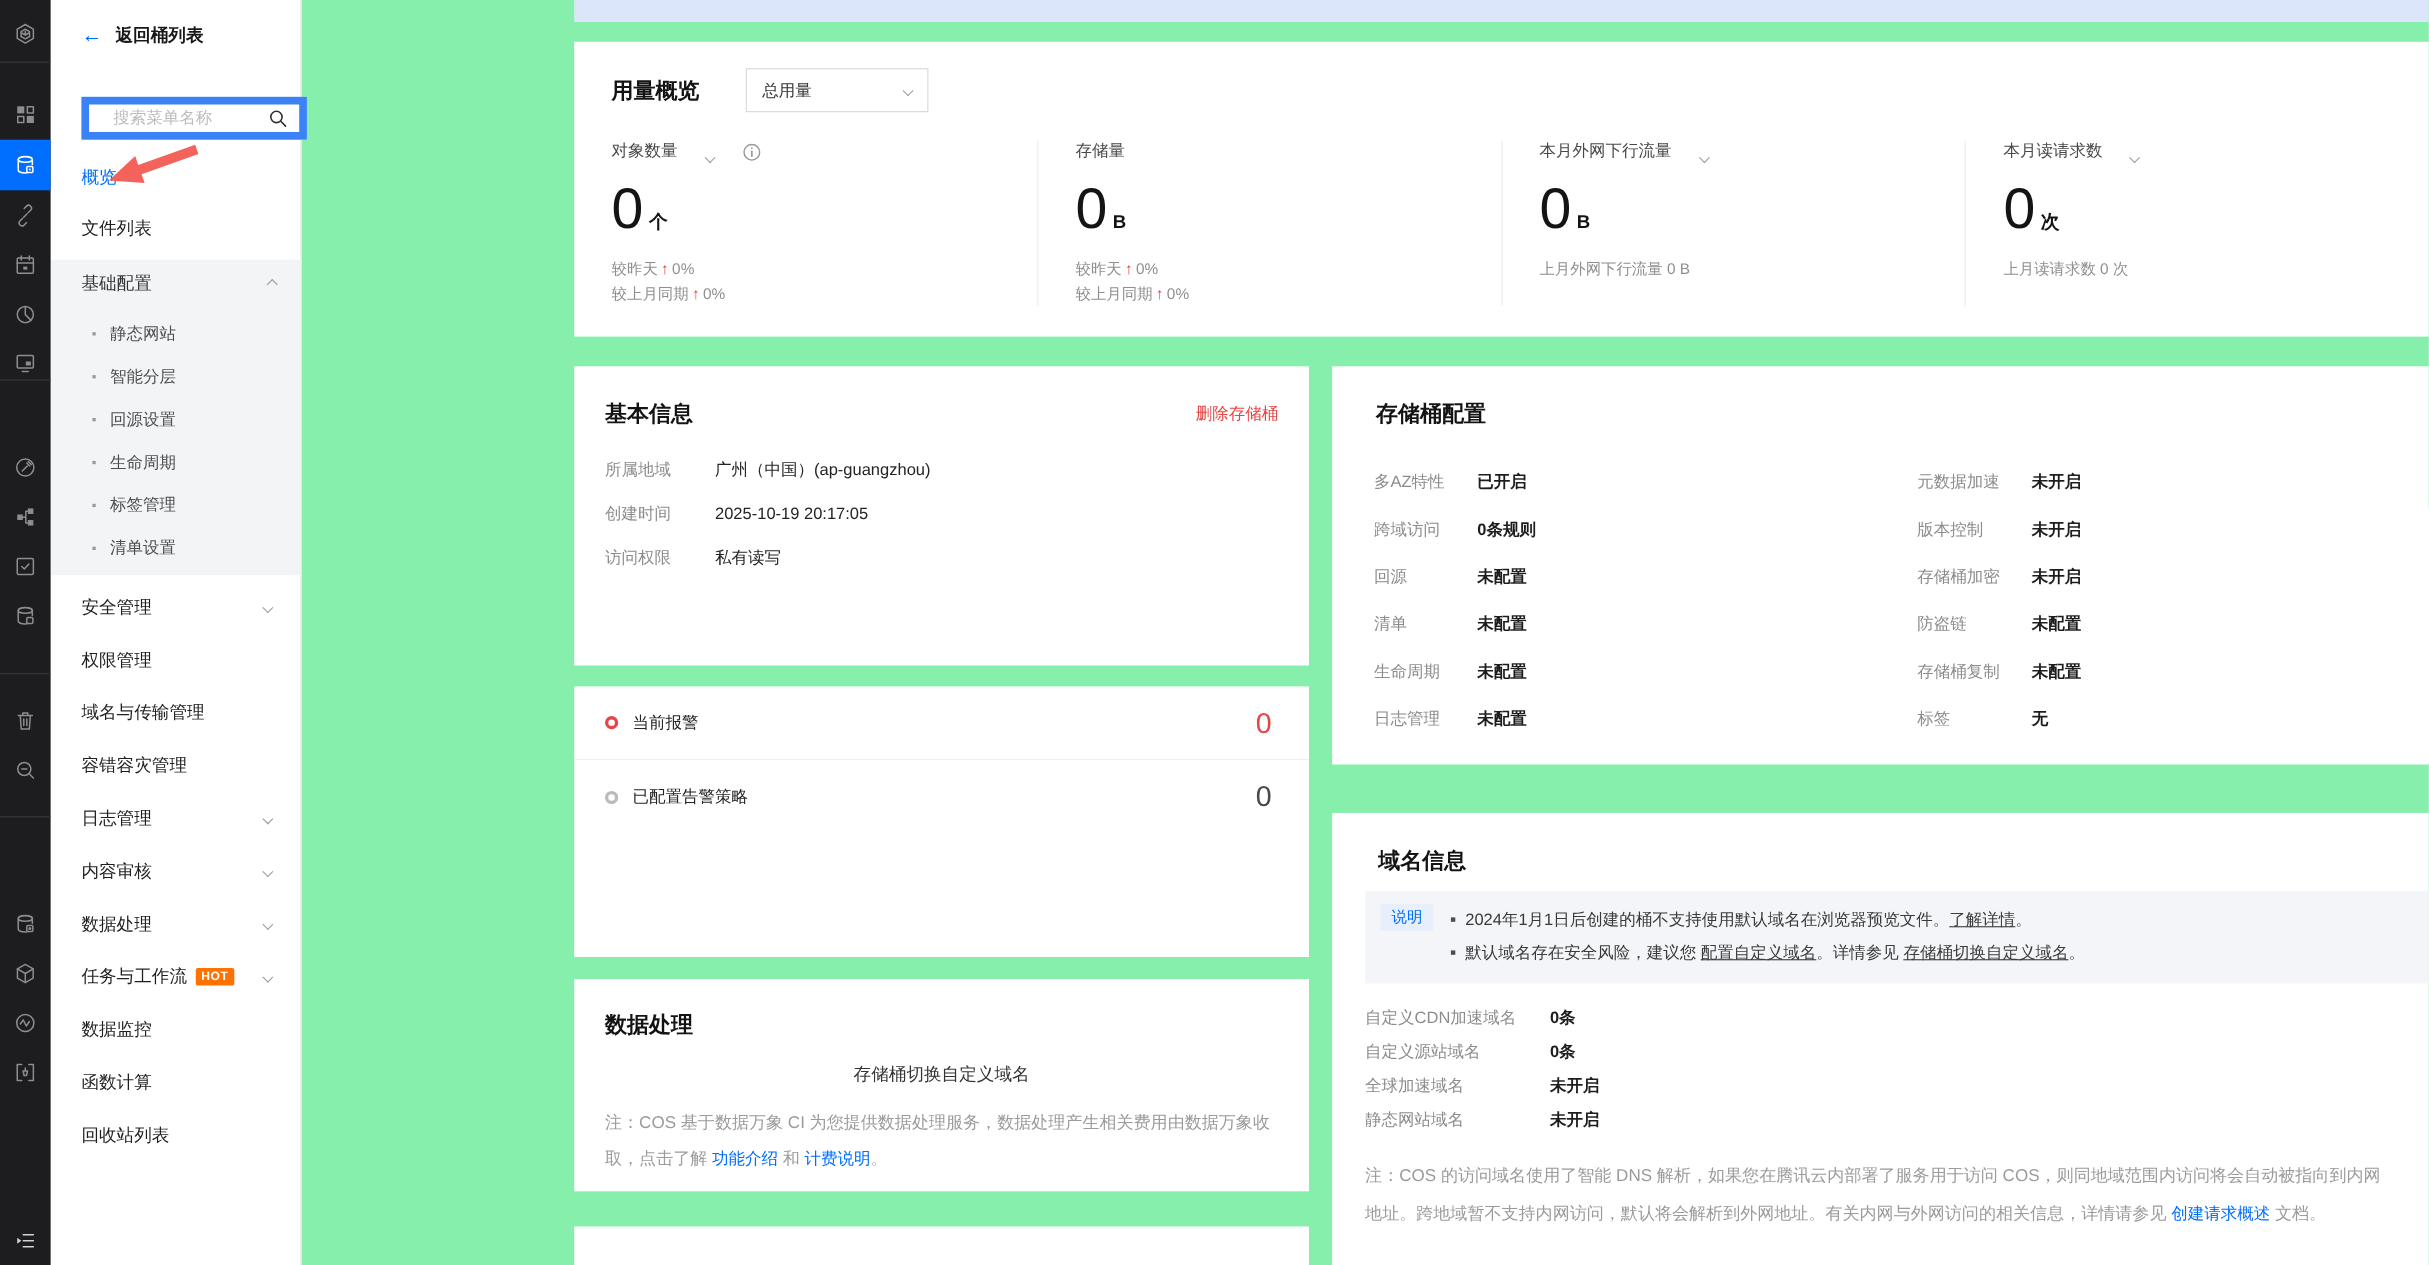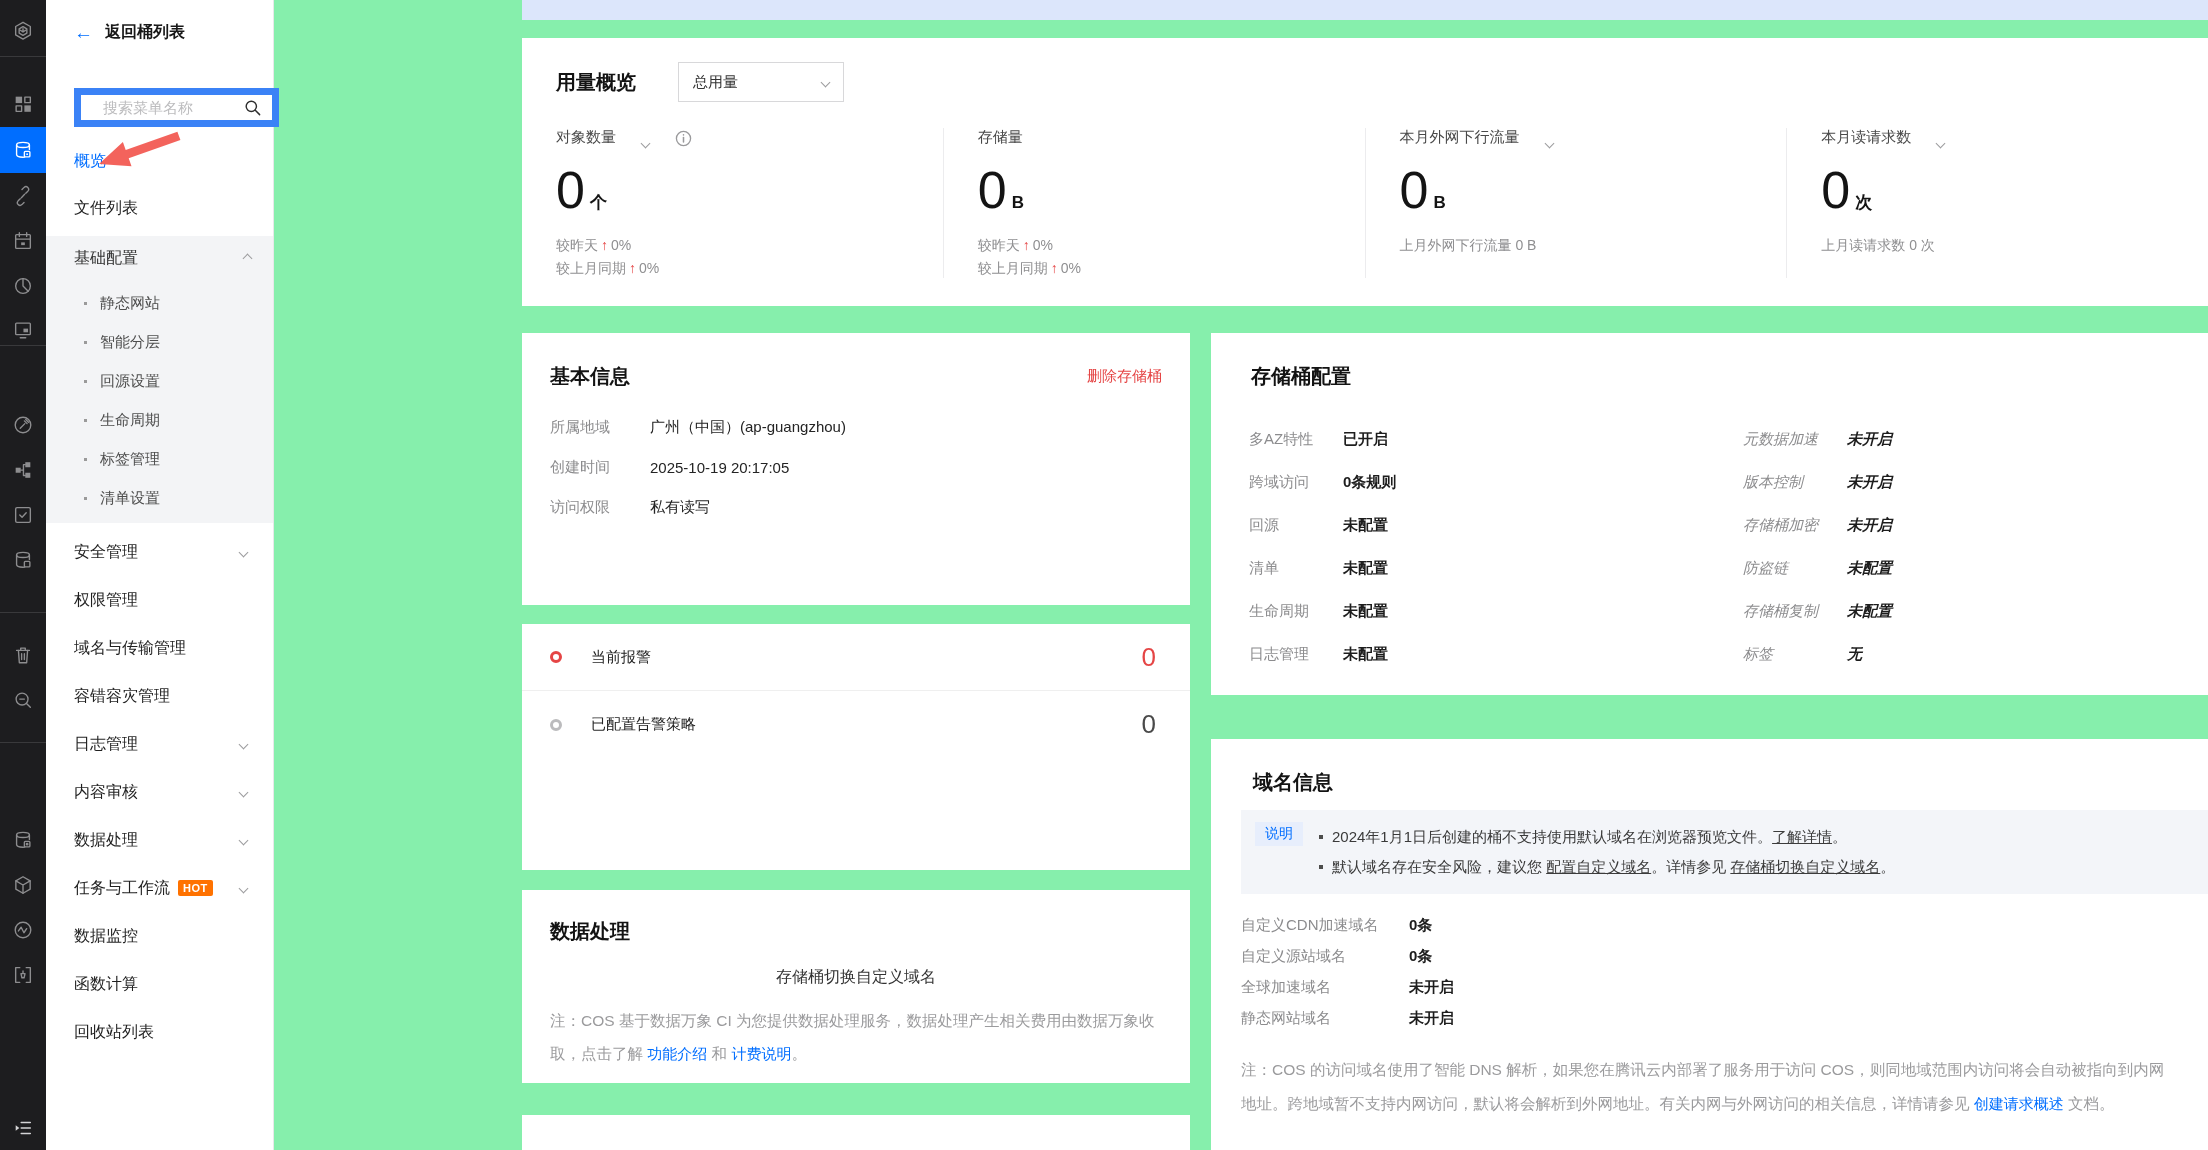--- a/index.html
+++ b/index.html
@@ -76,42 +76,42 @@
     background:
       repeating-linear-gradient(90deg, rgba(186,187,192,.85) 0 5px, rgba(228,229,233,.85) 5px 10px),
       repeating-linear-gradient(0deg, #cfd0d4 0 5px, #e8e9ec 5px 10px);
     filter:blur(1.2px); }
   .copy-ic { width:15px; height:15px; cursor:pointer; }
   .copy-ic rect { stroke:#a2a2a4; fill:#fff; stroke-width:1.3; }
 
   
   .alarm-card { left:248px; top:624px; width:668px; height:246px; }
   .alarm-head { height:112px; display:flex; align-items:center; justify-content:space-between; padding:0 28px; border-bottom:1px solid #efefef; }
-  .alarm-row { height:67px; display:flex; align-items:center; padding:0 34px 0 28px;gap:16px; }
+  .alarm-row { height:67px; display:flex; align-items:center; padding:0 34px 0 28px; }
   .alarm-row.first { border-bottom:1px solid #efefef; }
   .ring { width:12px; height:12px; border-radius:50%; border:3px solid #e54545; flex:0 0 auto; }
   .ring.gray { border-color:#bbbbbd; }
   .alarm-label { margin-left:13px; font-size:15px; color:#242424; flex:1; }
   .alarm-value { font-size:26px; }
   .alarm-value.red { color:#e54545; }
   .alarm-value.dark { color:#4a4a4a; }
 
   
   .dp-card { left:248px; top:890px; width:668px; height:193px; }
   .dp-card .card-title { padding:28px 0 0 28px; display:block; }
   .dp-empty { text-align:center; margin-top:22px; font-size:16px; color:#333; }
   .dp-note { margin:16px 28px 0 28px; font-size:15.5px; color:#9b9b9d; line-height:33px; }
   .partial-card { left:248px; top:1115px; width:668px; height:60px; }
 
   
   .bc-card { left:937px; top:333px; width:997px; height:362px; }
   .bc-card .card-title { padding:30px 0 0 40px; display:block; }
   .bc-grid { display:flex; margin:38px 0 0 38px; }
   .bc-col { width:494px; }
-  .bc-col.right { width:auto;font-style:italic; }
+  .bc-col.right { width:auto; }
   .bc-row { display:flex; align-items:center; margin-bottom:21px; font-size:15px; line-height:22px; }
   .bc-lbl { color:#8c8c8e; flex:0 0 auto; }
   .bc-col.left .bc-lbl { width:94px; }
   .bc-col.right .bc-lbl { width:104px; }
   .bc-val { color:#1d1d1d; font-weight:700; }
 
   
   .dm-card { left:937px; top:739px; width:997px; height:460px; }
   .dm-card .card-title { padding:30px 0 0 42px; display:block; }
   .notice { background:#f3f5f9; display:flex; gap:16px; margin:14px 0 20px 30px; padding:12px 18px 12px 14px; align-items:flex-start; }

